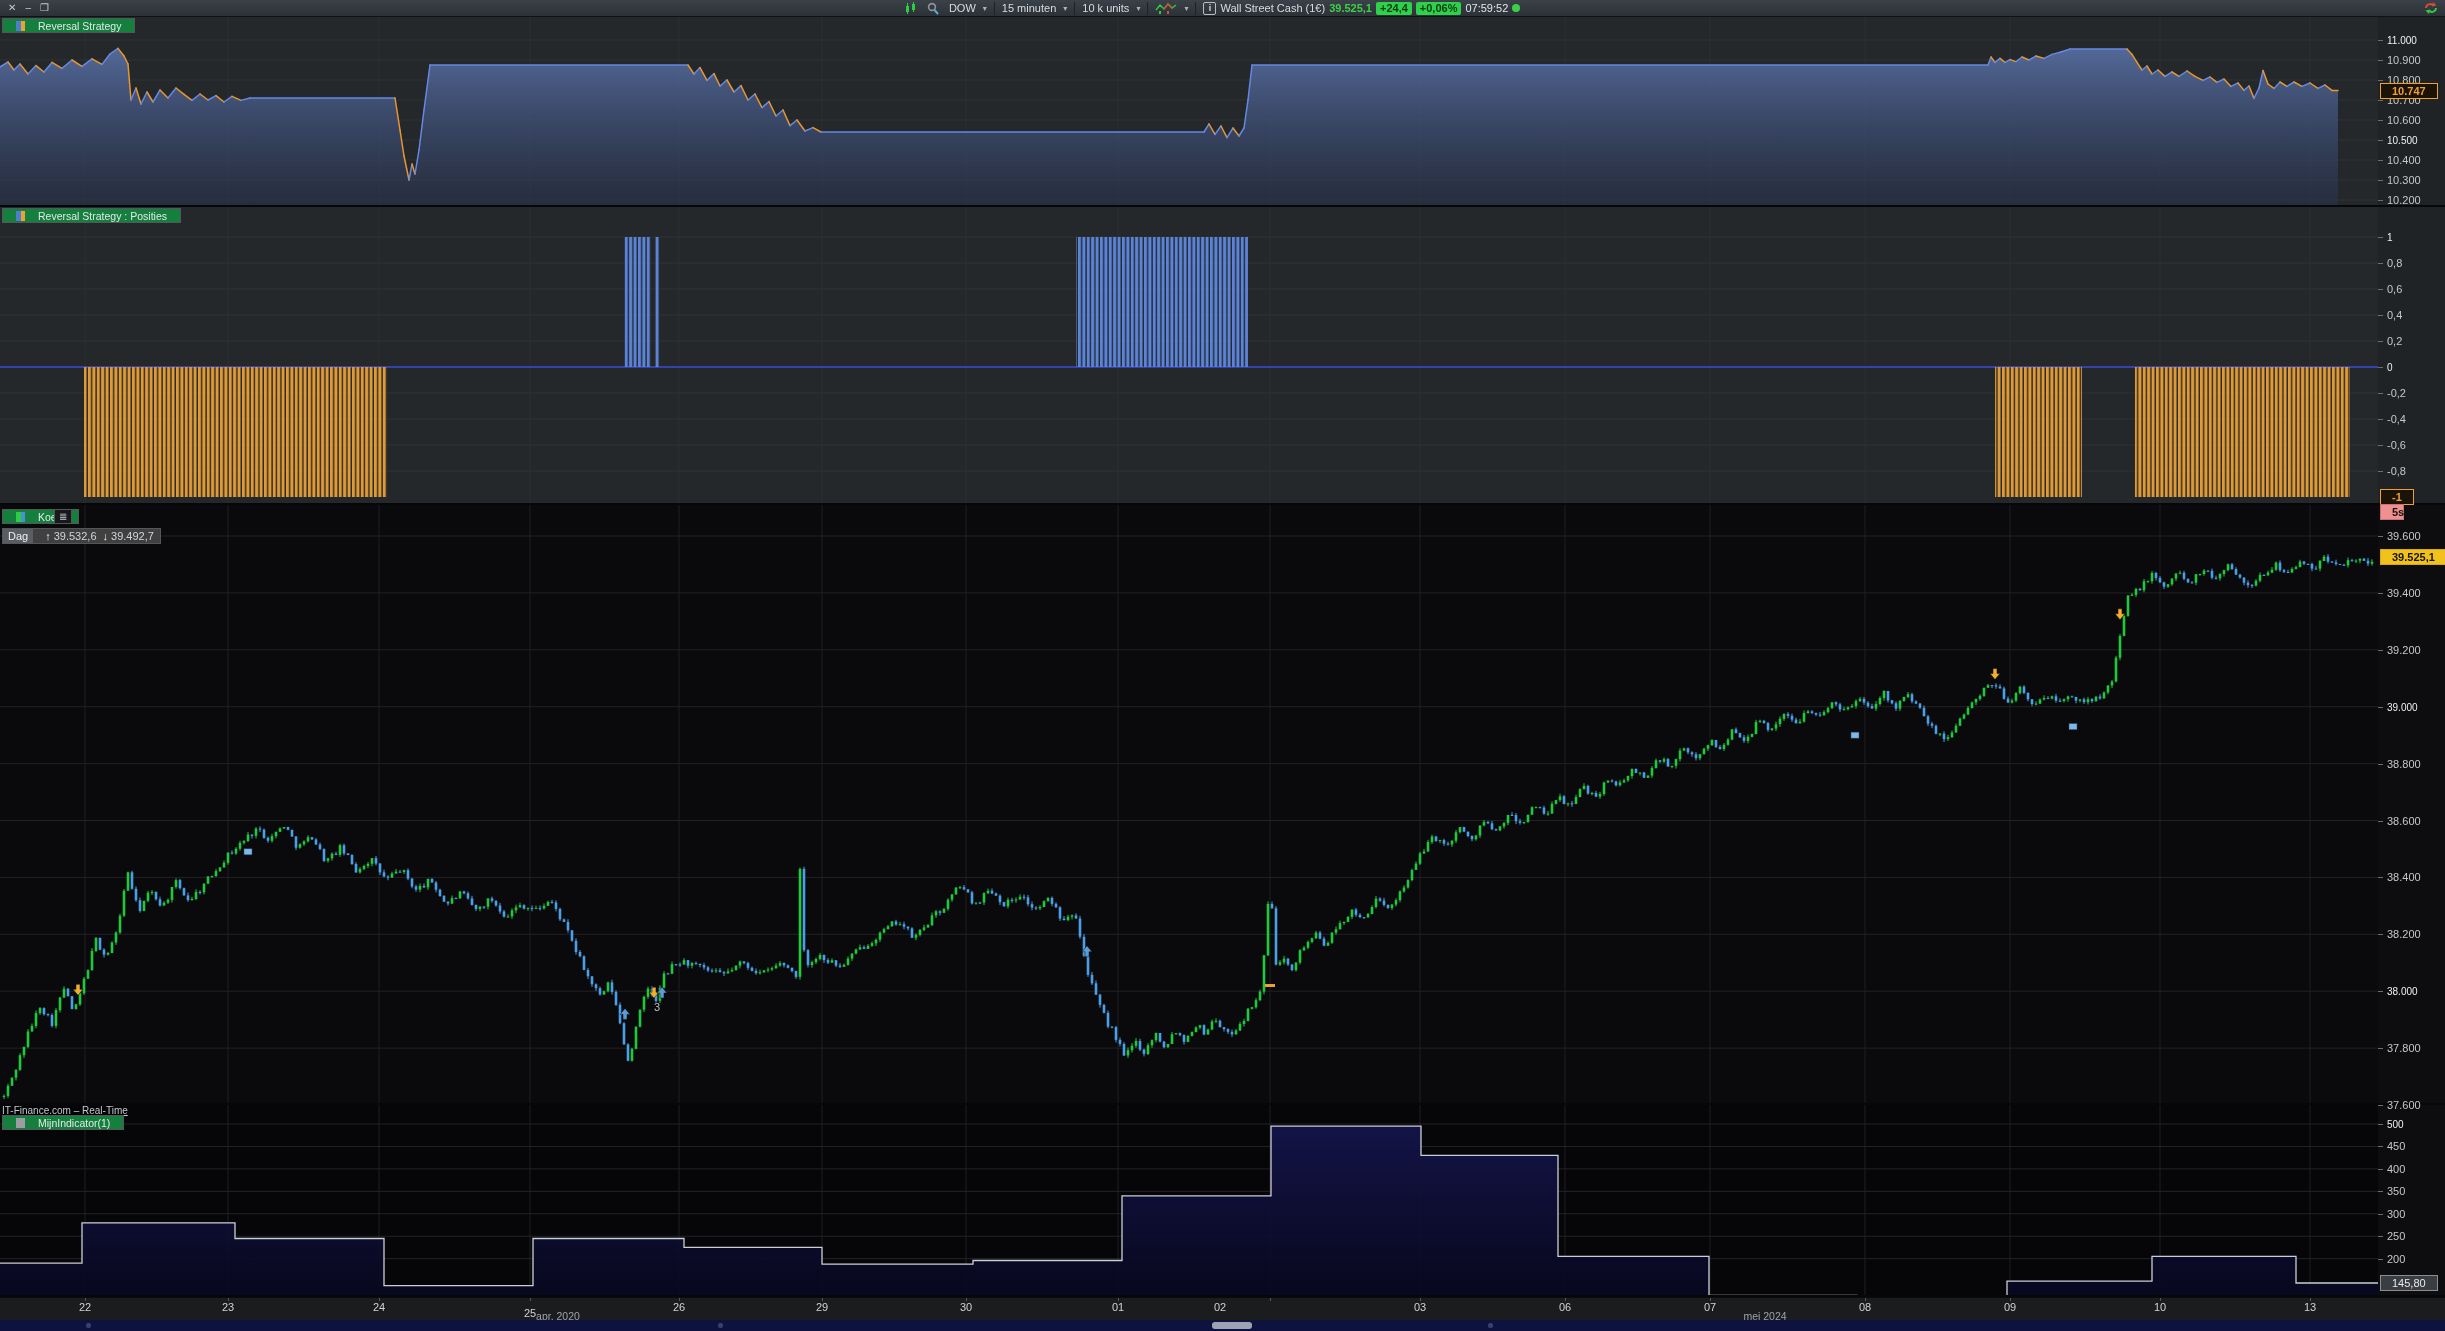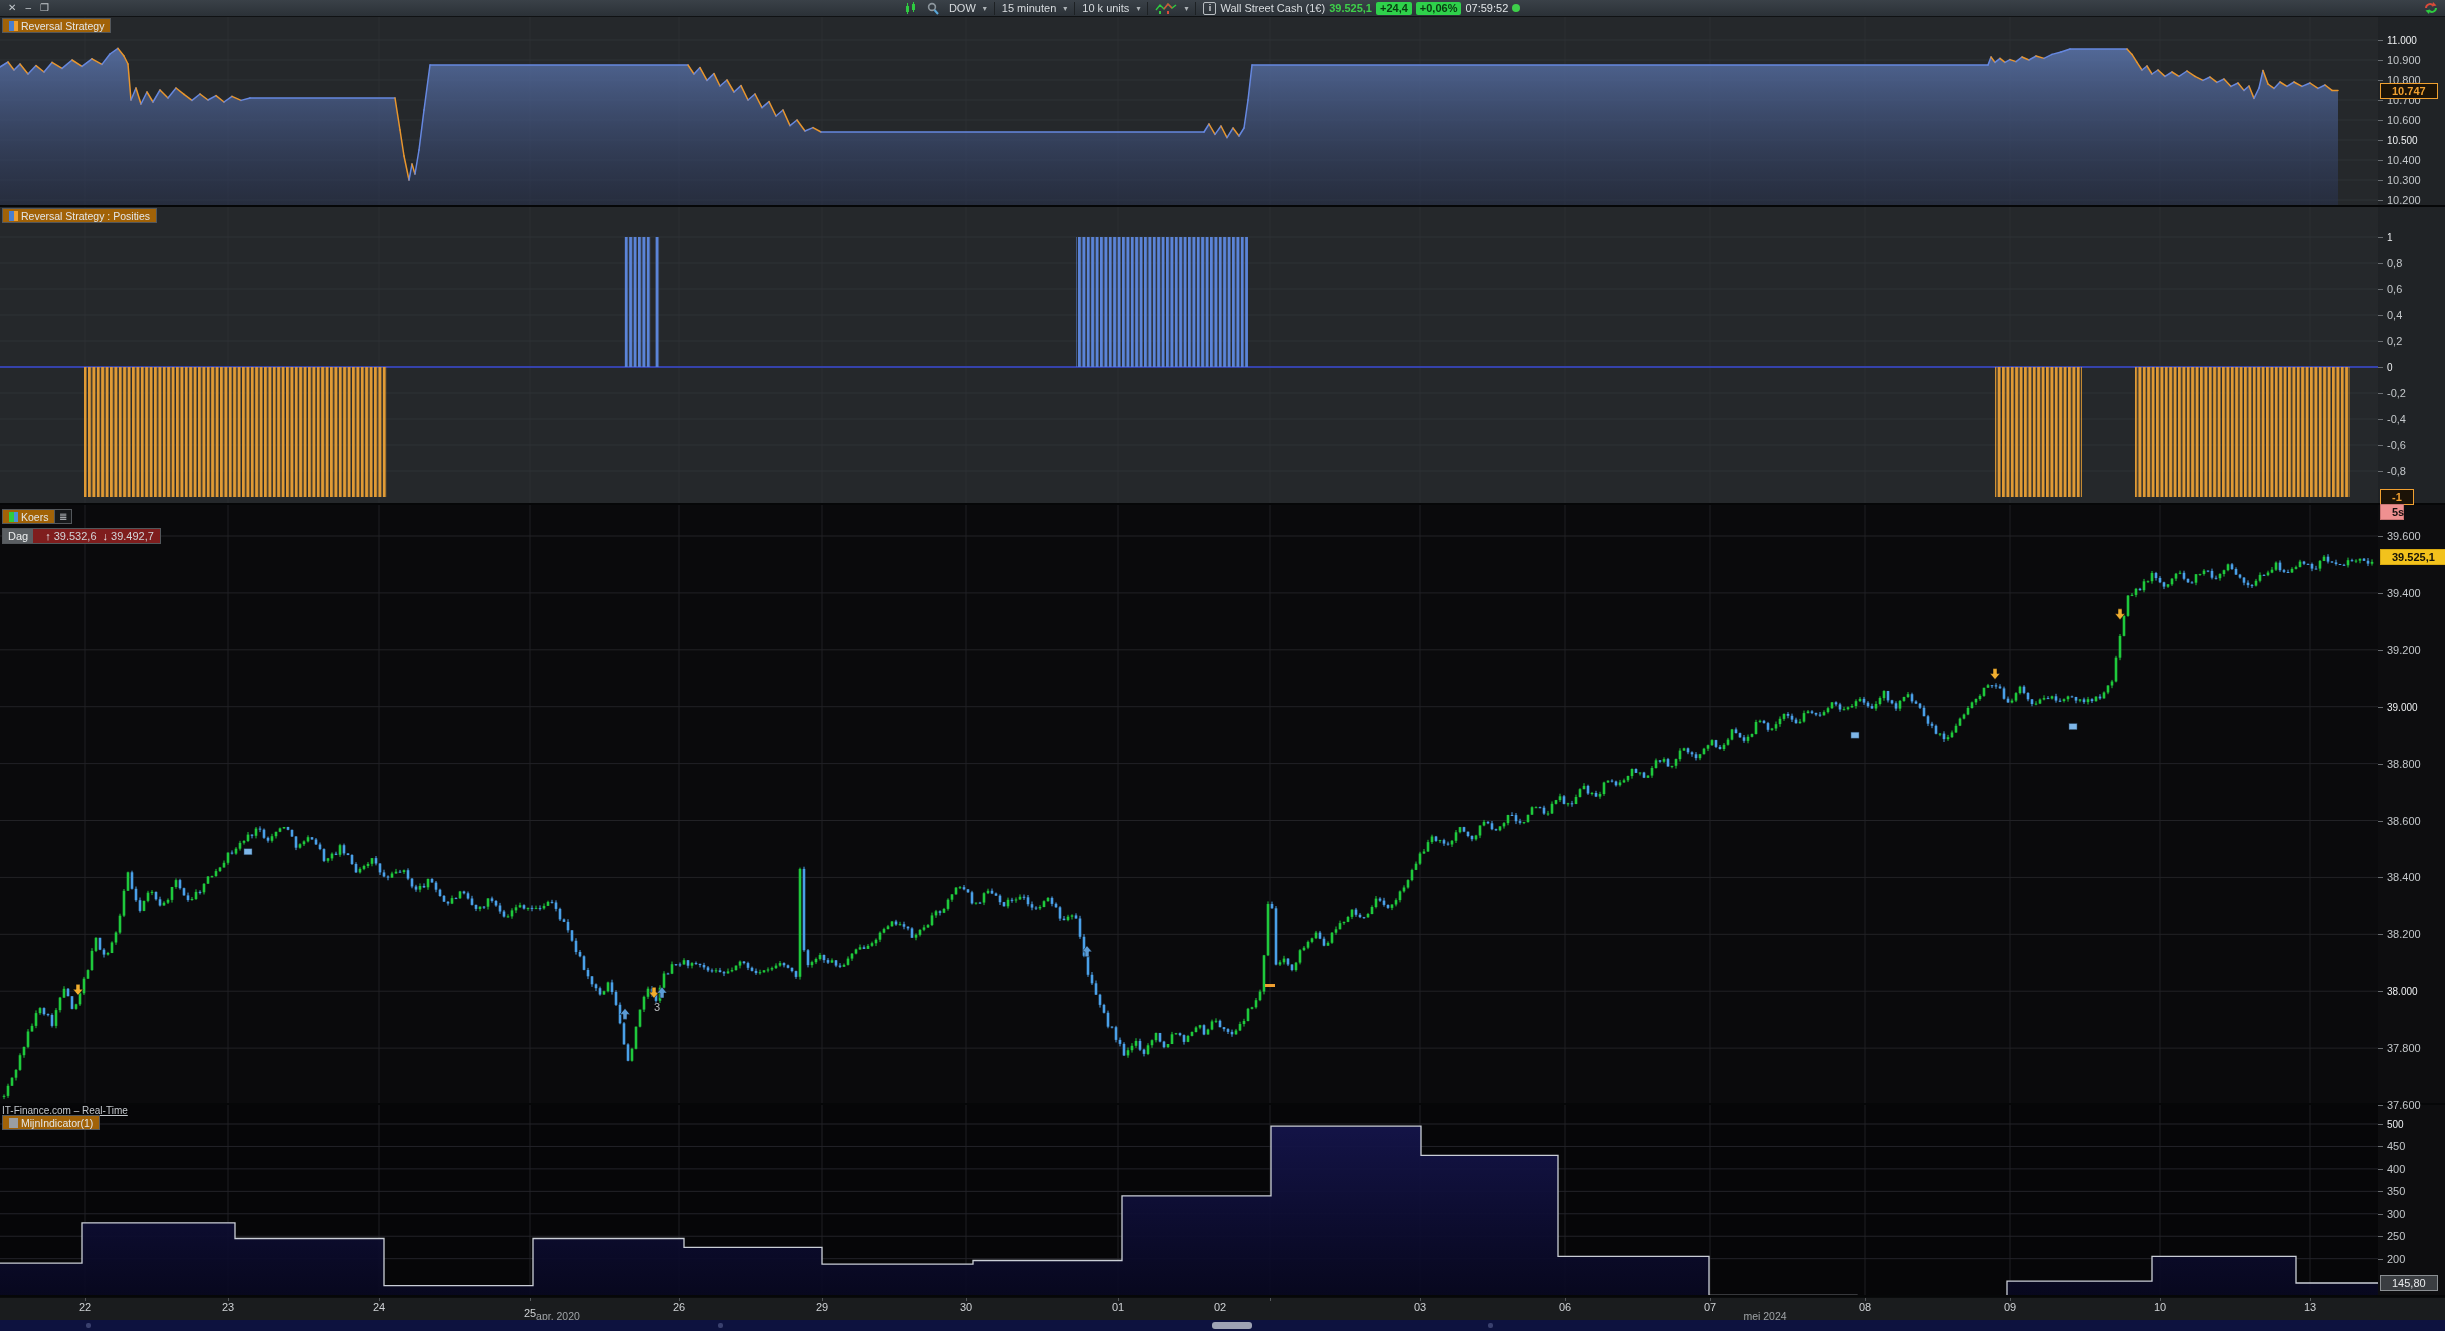--- a/index.html
+++ b/index.html
@@ -16,29 +16,29 @@
   .tb-sep{width:1px;height:13px;background:#1d2124;margin:0 7px;}
   .caret{font-size:8px;color:#aeb3b7;margin-left:3px;}
   .tb-price{color:#3ecf4a;font-weight:bold;}
   .badge{background:#2fd14b;color:#083c10;font-weight:bold;border-radius:2px;
          padding:0 4px;line-height:13px;font-size:11px;}
   .tb-time{color:#e2e6e8;}
   .dot{width:8px;height:8px;border-radius:50%;background:#3ecf4a;}
   .infoicon{width:13px;height:13px;border:1px solid #b9bec2;border-radius:2px;
             color:#d5d9dc;font-size:9px;font-weight:bold;display:flex;align-items:center;justify-content:center;}
   
-  .chip{position:absolute;display:flex;align-items:center;gap:3px;height:15px;
-        background:#a16207;border:1px solid #53575b;padding:0 6px;color:#e3e6e8;
+  .chip{position:absolute;display:flex;align-items:center;gap:13px;height:15px;
+        background:#15803d;border:1px solid #53575b;padding:0 13px;color:#e3e6e8;
         font-size:10.5px;z-index:30;}
   .chip .ico{width:9px;height:10px;display:flex;}
   .chip .ico i{flex:1;}
   .minichip{position:absolute;height:15px;background:#17191b;border:1px solid #53575b;
         color:#c9cdd1;font-size:10px;display:flex;align-items:center;padding:0 4px;z-index:30;}
   .dagbox{position:absolute;display:flex;align-items:center;height:16px;
-        background:#7f1d1d;border:1px solid #53575b;font-size:11px;color:#d2d5d8;z-index:30;}
+        background:#404040;border:1px solid #53575b;font-size:11px;color:#d2d5d8;z-index:30;}
   .dagbox .dag{background:#5a5e62;color:#eceeef;padding:0 5px;height:100%;
         display:flex;align-items:center;margin-right:6px;}
   .dagbox b{font-weight:bold;color:#e8eaec;margin:0 3px 0 6px;}
   .watermark{position:absolute;color:#c4c8cd;font-size:10px;z-index:25;text-shadow:0 0 2px #000;text-decoration:underline;}
   
   .axis-label{position:absolute;left:2387px;color:#c4c8cb;font-size:11px;z-index:20;
               transform:translateY(-50%);}
   .axis-label.bold{color:#eef0f2;font-weight:normal;font-size:10px;}
   .axis-dash{position:absolute;left:2378px;width:5px;height:1px;background:#6a6e72;z-index:20;}
   .valbox{position:absolute;left:2380px;transform:translateY(-50%);font-size:11px;

